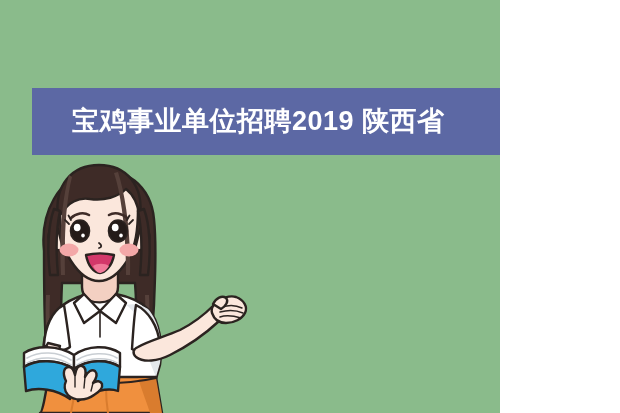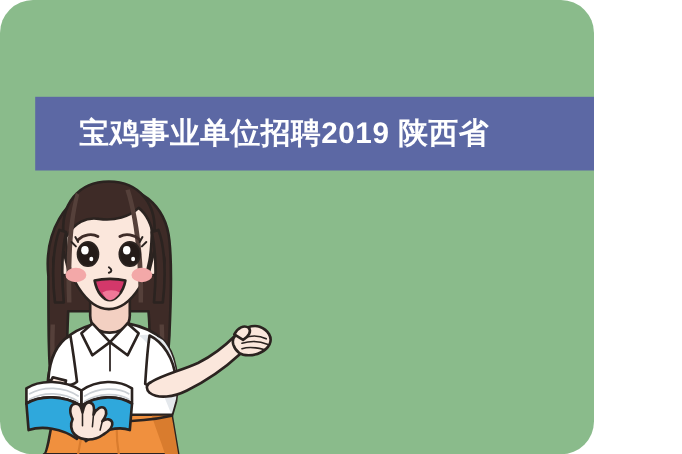--- a/index.html
+++ b/index.html
@@ -2,26 +2,25 @@
 <html><head>
 <meta charset="utf-8">
 <style>
   html, body {
     margin: 0;
     padding: 0;
     background: #ffffff;
   }
   #stage {
     position: relative;
-    width: 540px;
+    width: 500px;
     height: 413px;
     overflow: hidden;
     background: #8ABB8B;
     font-family: "Liberation Sans", "DejaVu Sans", sans-serif;
-    border-radius: 30px;
   }
   #banner {
     position: absolute;
     left: 32px;
     top: 88px;
     width: 558px;
     height: 67px;
     background: #5C68A4;
     display: flex;
     align-items: center;

